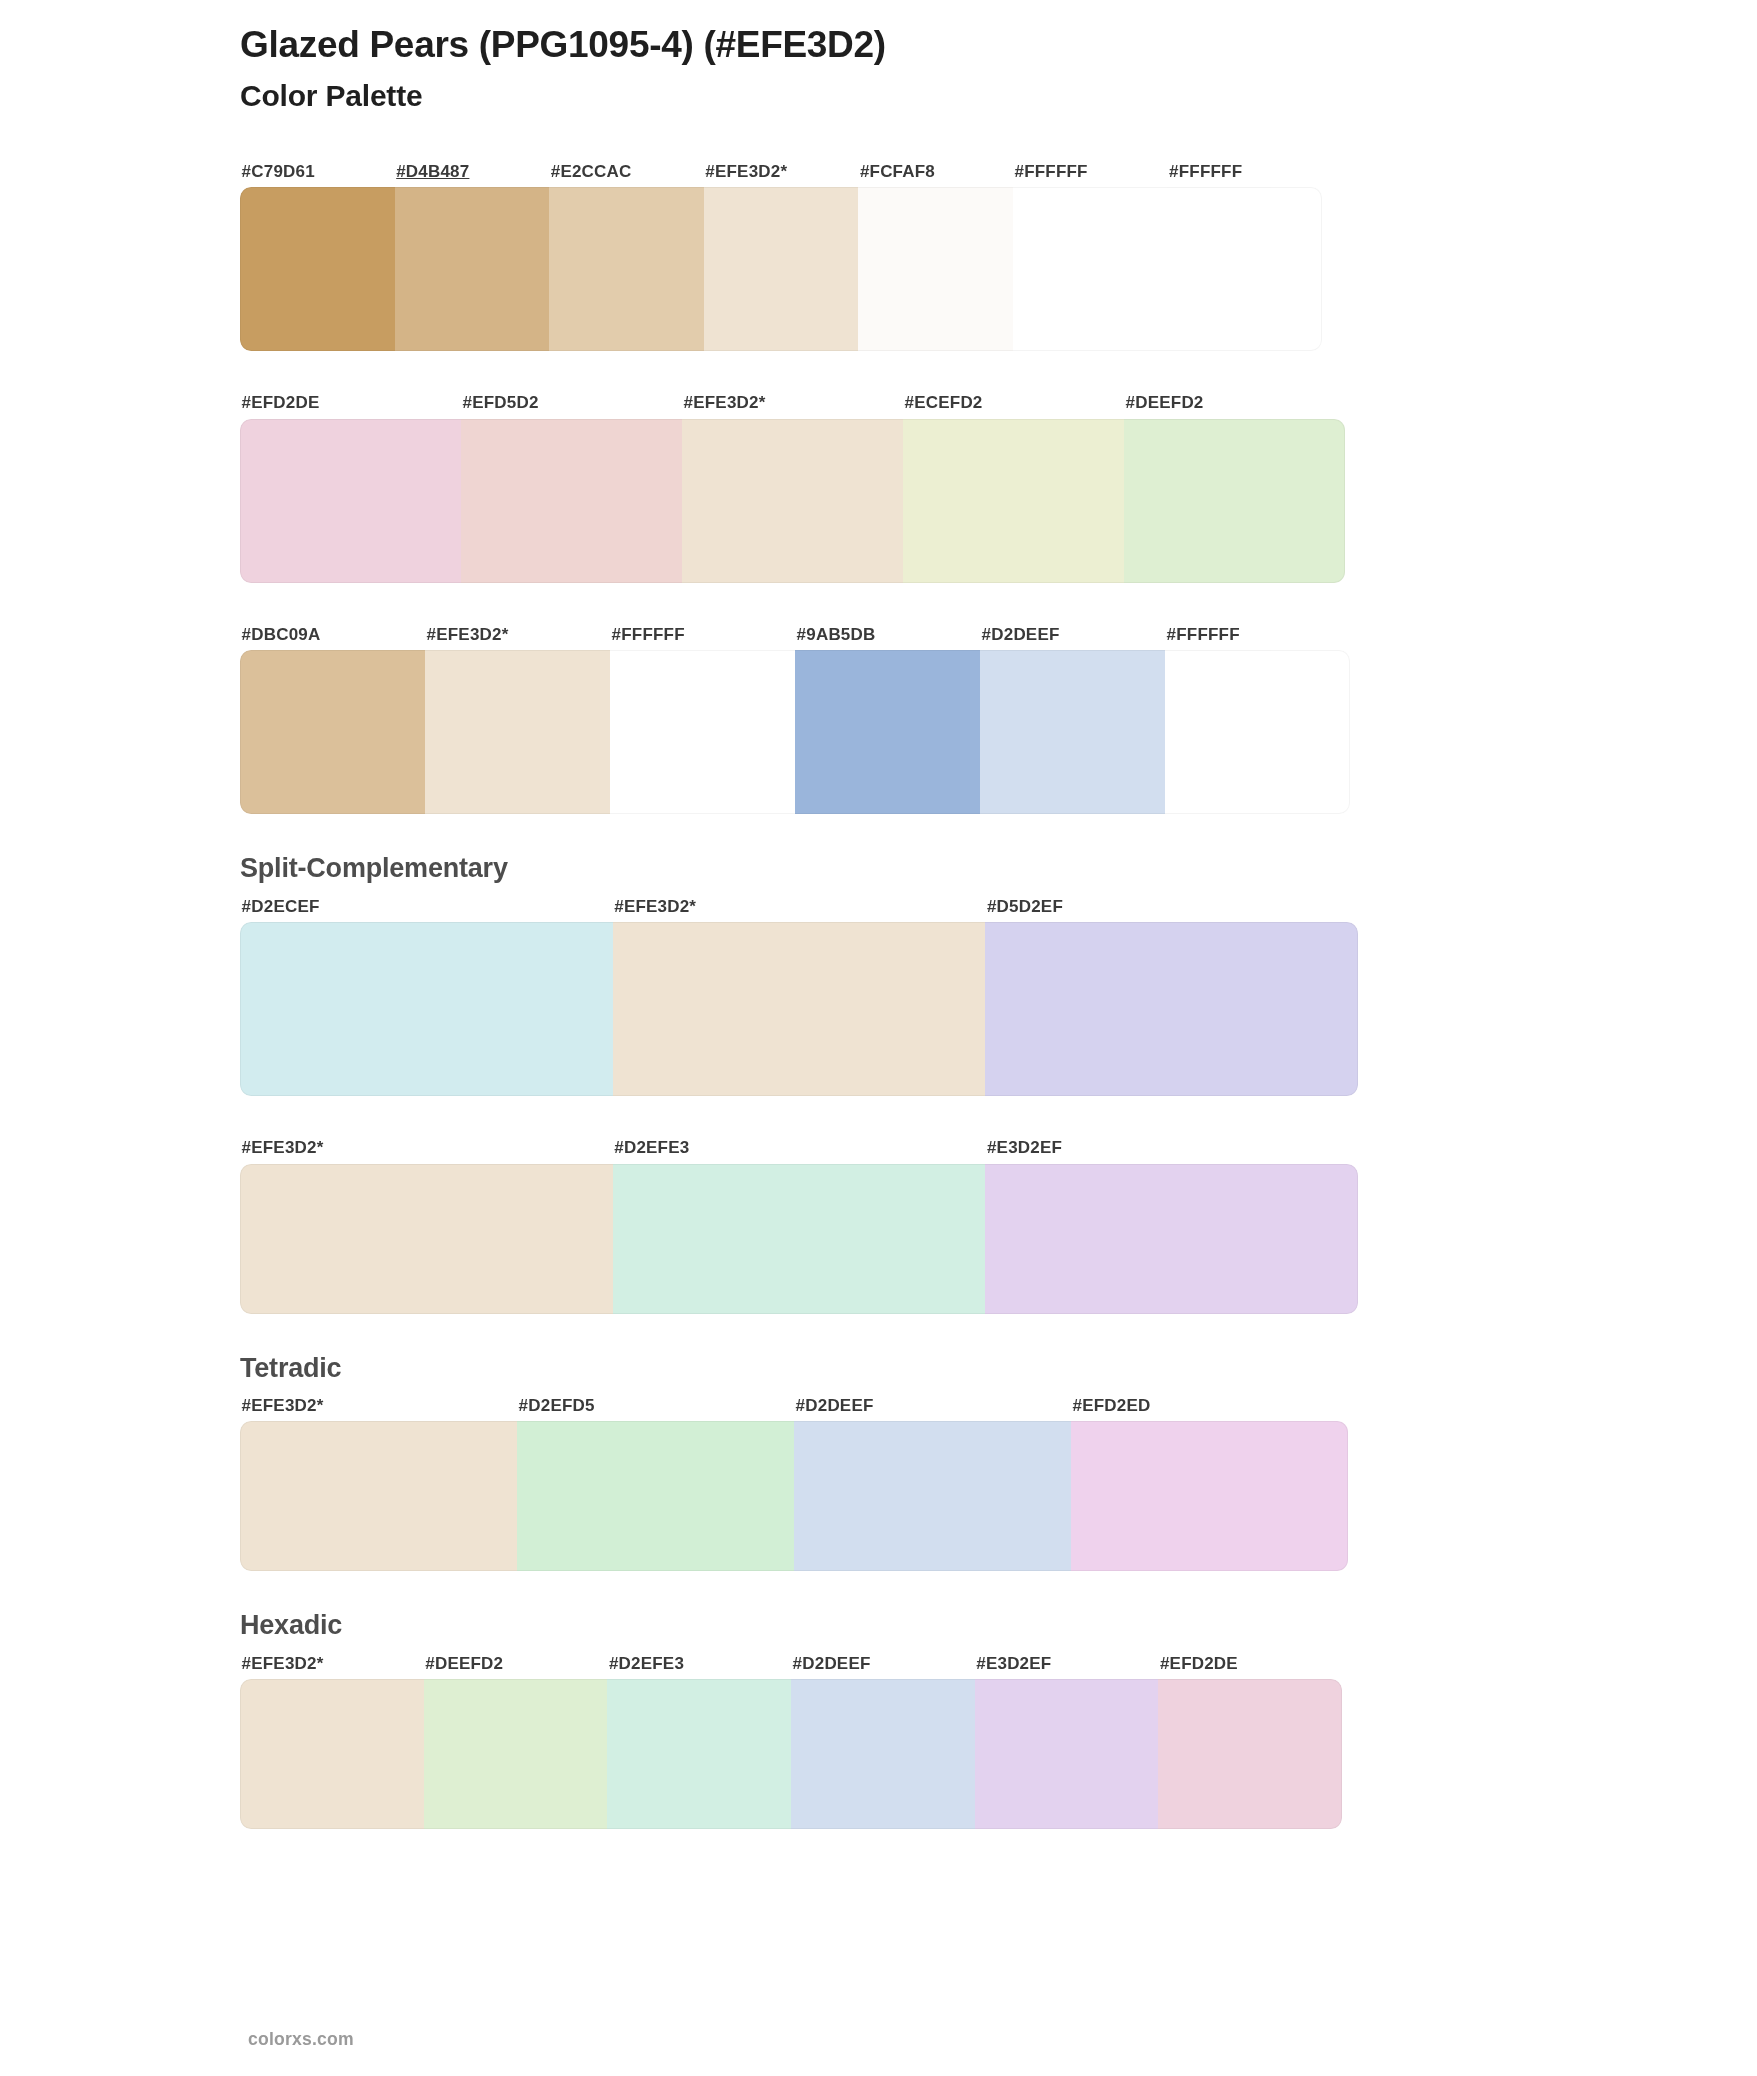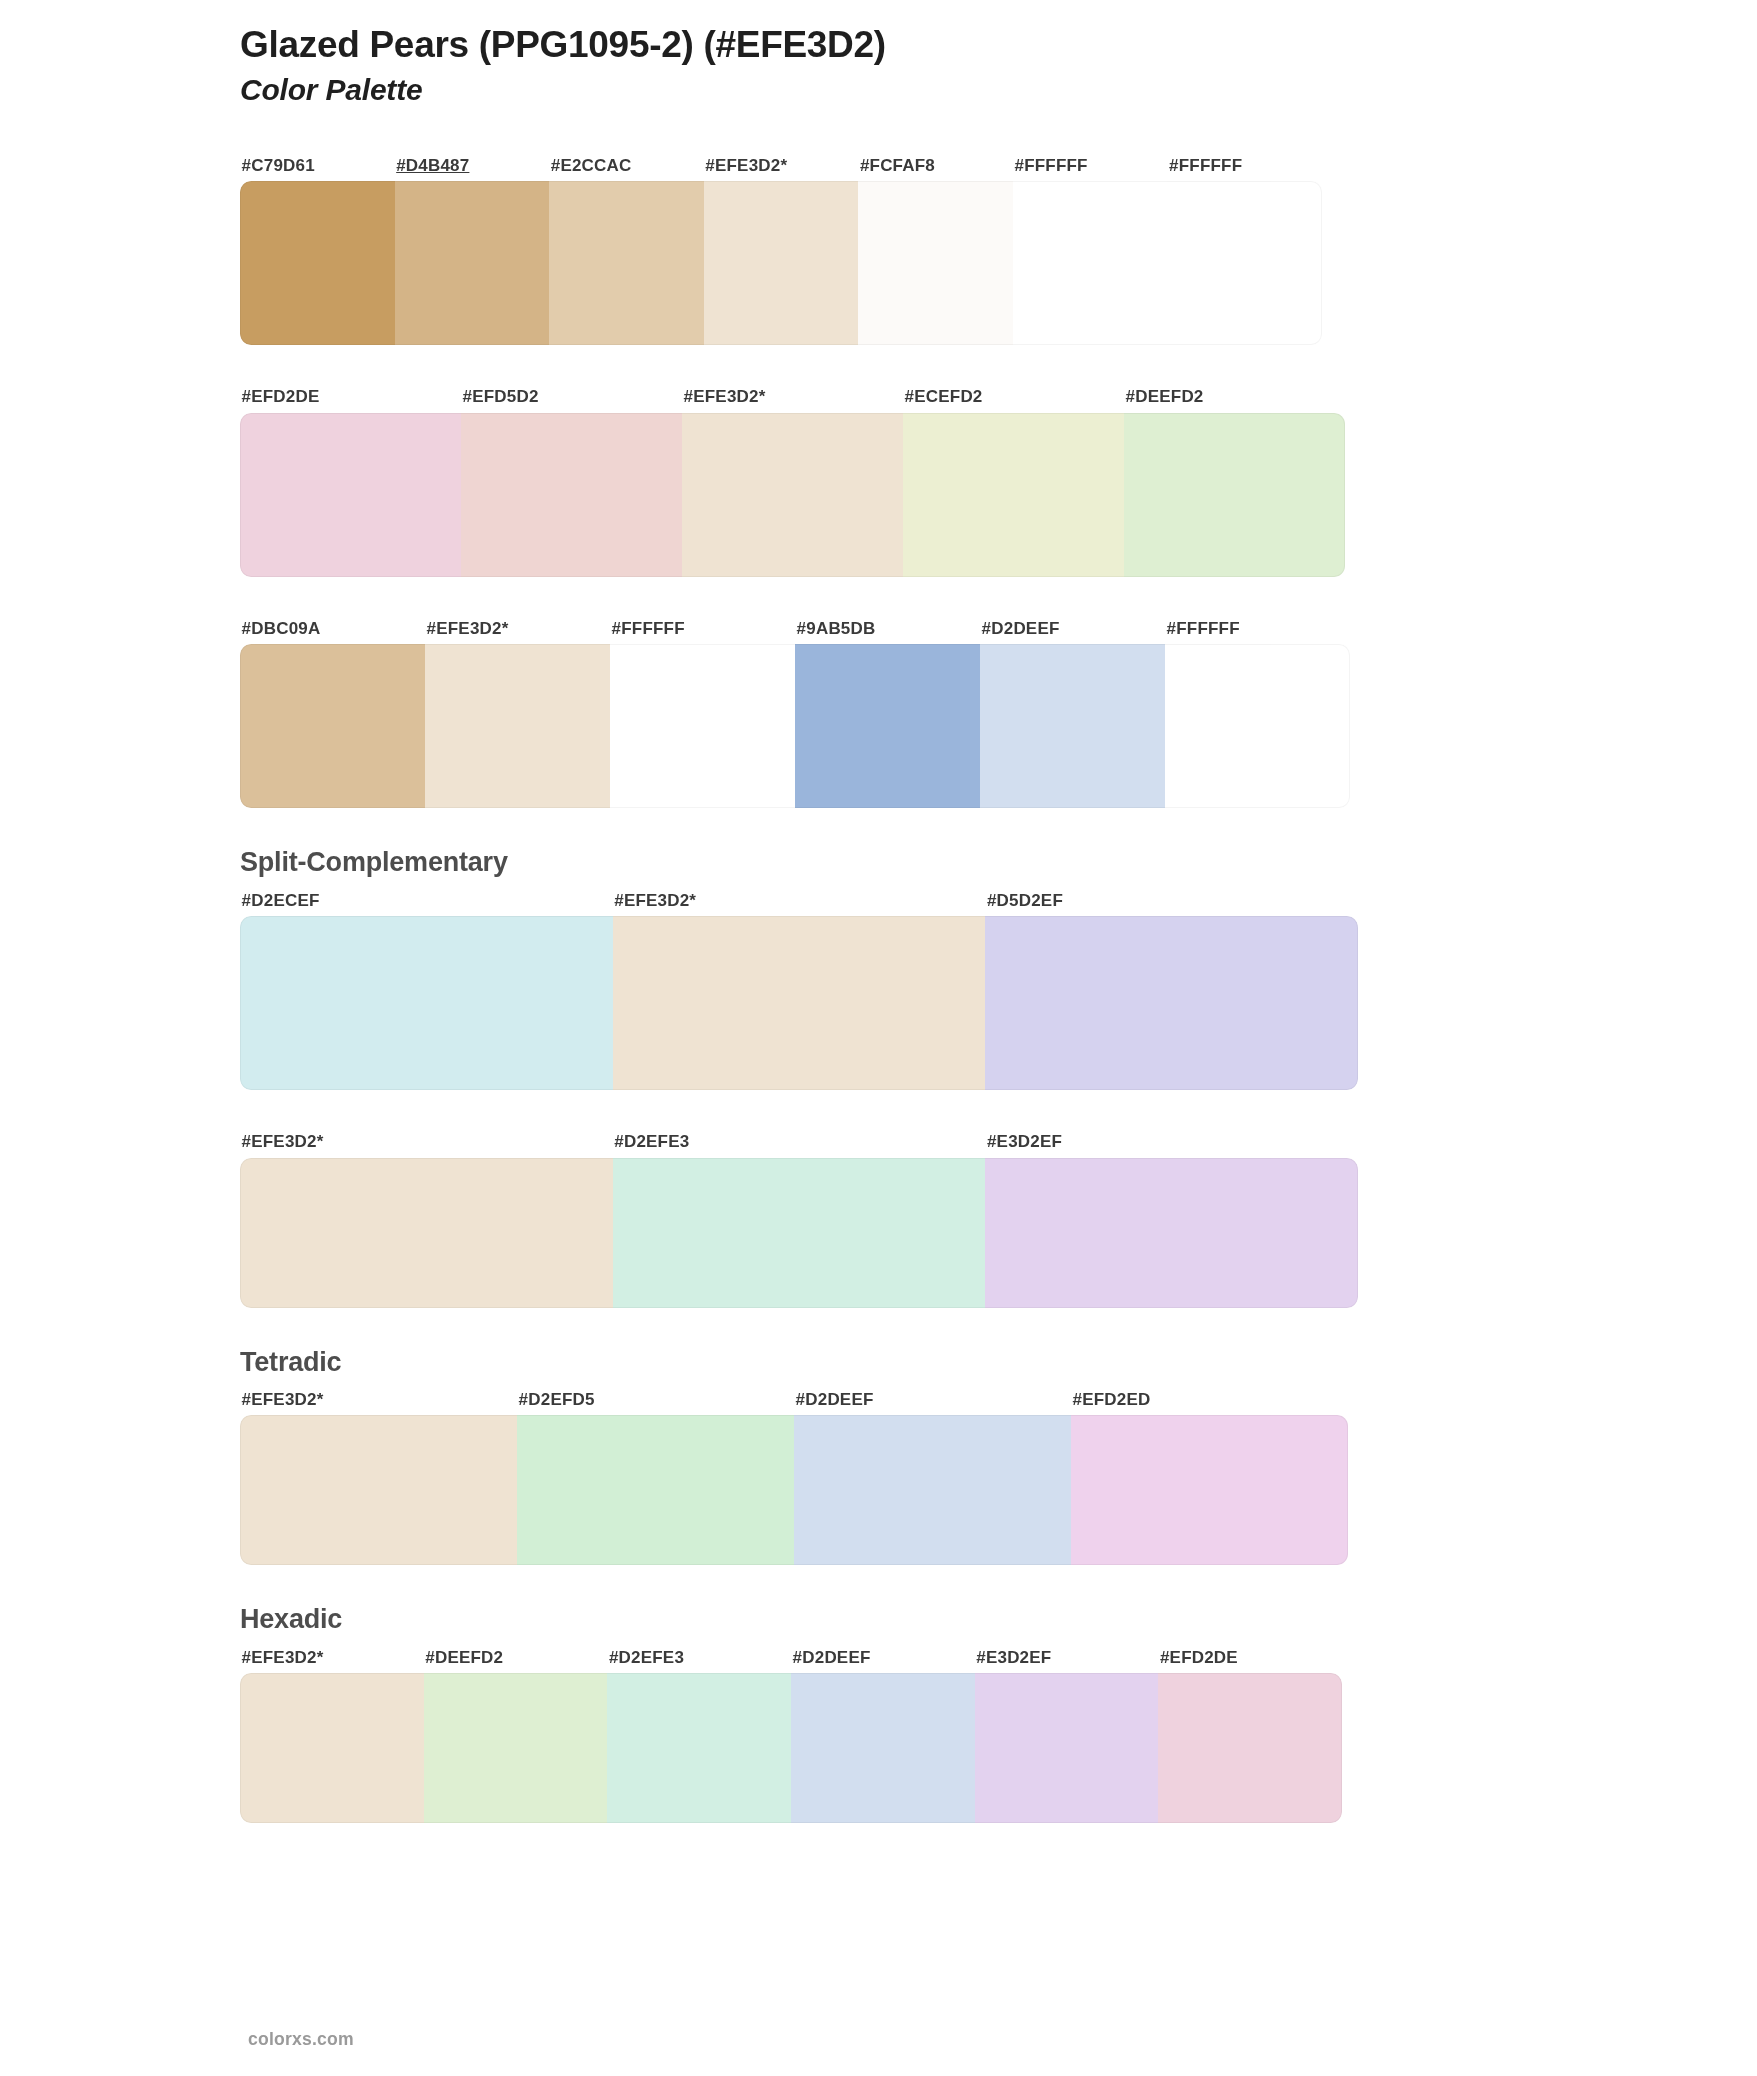--- a/index.html
+++ b/index.html
@@ -32,22 +32,21 @@
     line-height: 1.25;
     margin: 0;
     white-space: nowrap;
   }
   .page-subtitle {
     font-size: 30px;
     font-weight: bold;
     color: #1f1f1f;
     letter-spacing: -0.2px;
     line-height: 1.3;
-    margin: 1px 0 0 0;
-    font-style: italic;
+    margin: 7px 0 0 0;
   }
 
   .sections {
     margin-top: 43px;
   }
   .section {
     padding-left: 240px;
   }
   .section-title {
     font-size: 27px;
@@ -108,21 +107,21 @@
     color: #9a9a9a;
     letter-spacing: 0.2px;
   }
 </style>
 </head>
 <body>
 
 <div class="page">
 
   <div class="header">
-    <h1 class="page-title">Glazed Pears (PPG1095-2) (#EFE3D2)</h1>
+    <h1 class="page-title">Glazed Pears (PPG1095-4) (#EFE3D2)</h1>
     <h2 class="page-subtitle">Color Palette</h2>
   </div>
 
   <div class="sections" id="sections-container">
       <div class="section">
         <div class="labels-row" style="width: 1082px;">
           <div class="swatch-label" style="width: 155px;">#C79D61</div>
           <div class="swatch-label" style="width: 155px; text-decoration: underline;">#D4B487</div>
           <div class="swatch-label" style="width: 155px;">#E2CCAC</div>
           <div class="swatch-label" style="width: 155px;">#EFE3D2*</div>

